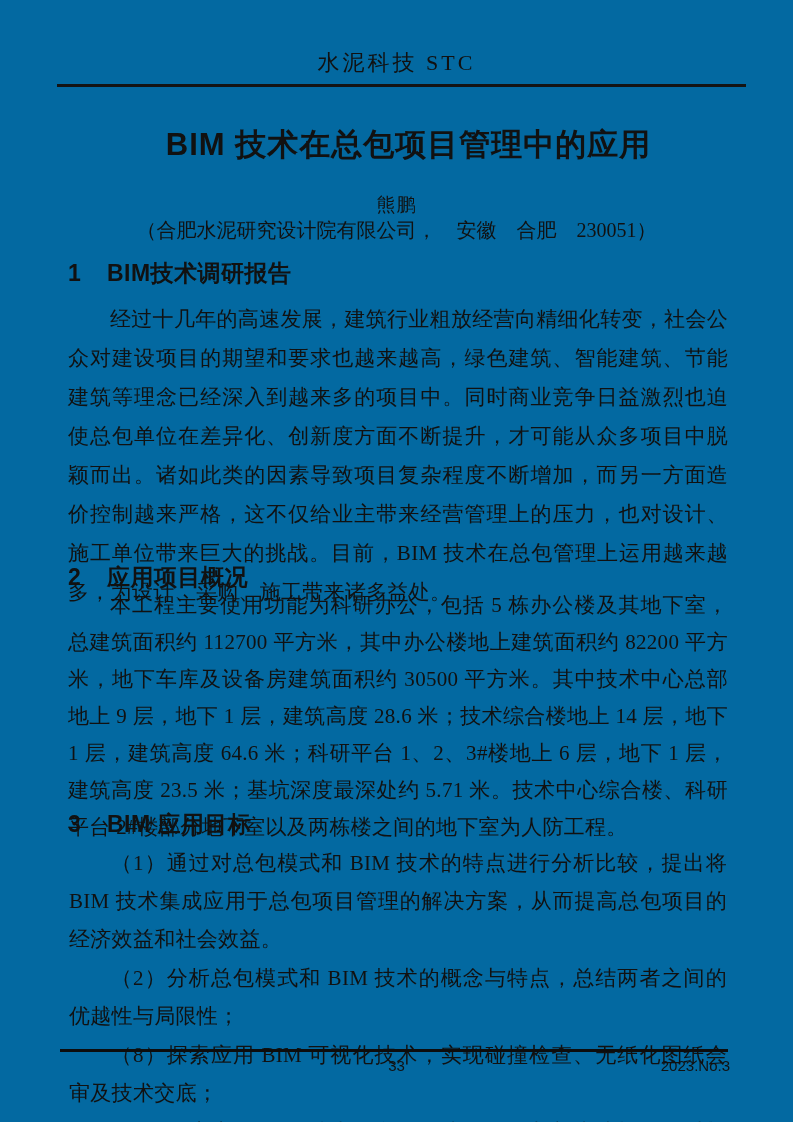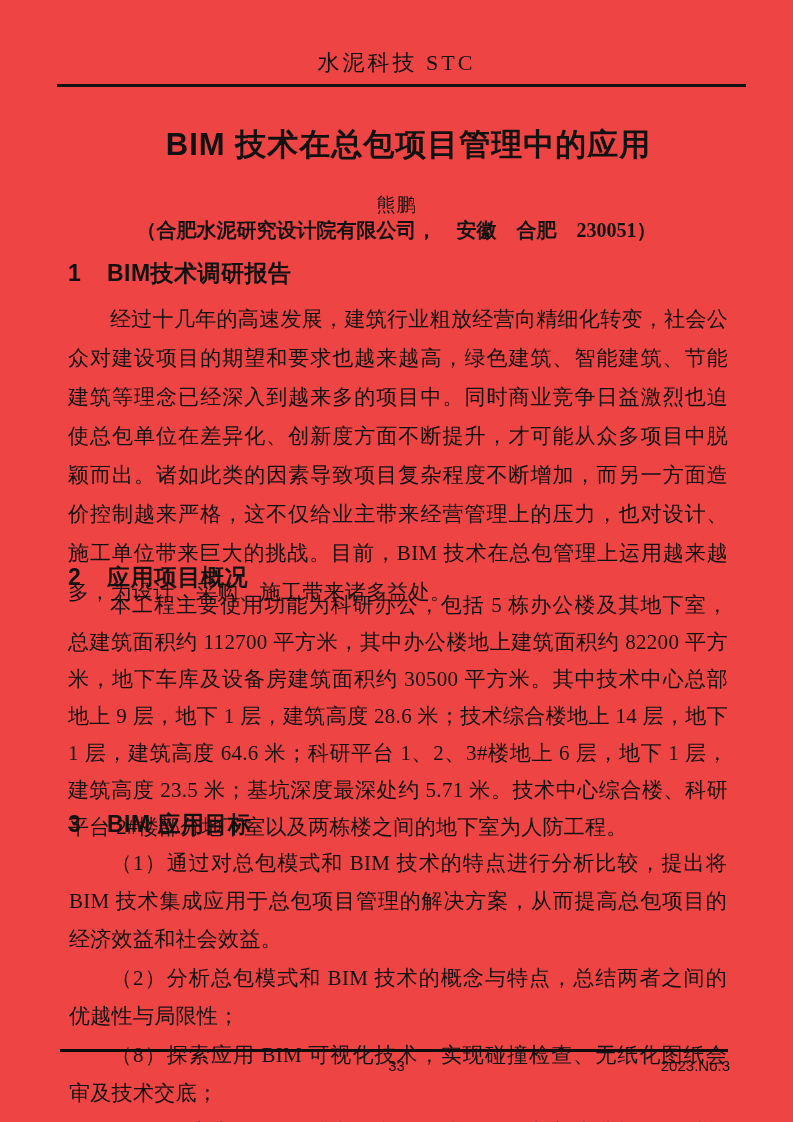--- a/index.html
+++ b/index.html
@@ -1,21 +1,21 @@
 <!DOCTYPE html>
 <html><head>
 <meta charset="utf-8">
 <style>
   html, body { margin: 0; padding: 0; background: #e8e8e8; }
   .page {
     position: relative;
     width: 793px;
     height: 1122px;
     margin: 0 auto;
-    background: #ef4444;
+    background: #0369a1;
     color: #111;
     font-family: "Liberation Serif", serif;
     overflow: hidden;
   }
   .abs { position: absolute; }
 
   
   .masthead {
     top: 48px; left: 0; width: 100%;
     text-align: center;
@@ -42,21 +42,20 @@
     top: 192px; left: 0; width: 100%;
     text-align: center;
     font-size: 19px;
     letter-spacing: 1px;
     font-family: Liberation Mono, monospace;
   }
   .affiliation {
     top: 217px; left: 0; width: 100%;
     text-align: center;
     font-size: 20px;
-    font-weight: bold;
   }
 
   
   .sec {
     left: 68px; width: 660px;
     margin: 0;
     font-family: "Liberation Sans", sans-serif;
     font-weight: 700;
     font-size: 23px;
     line-height: 26px;

